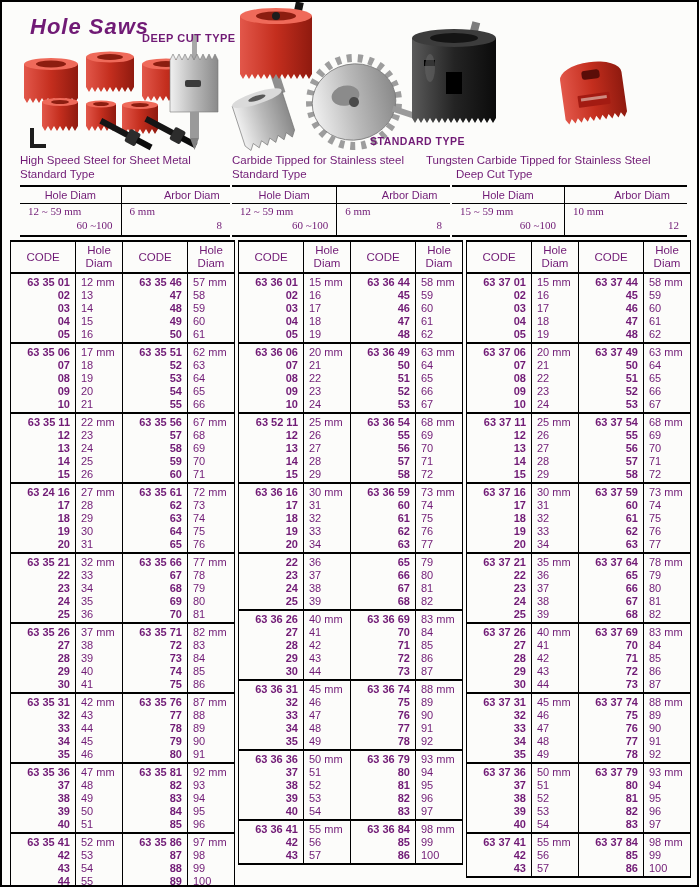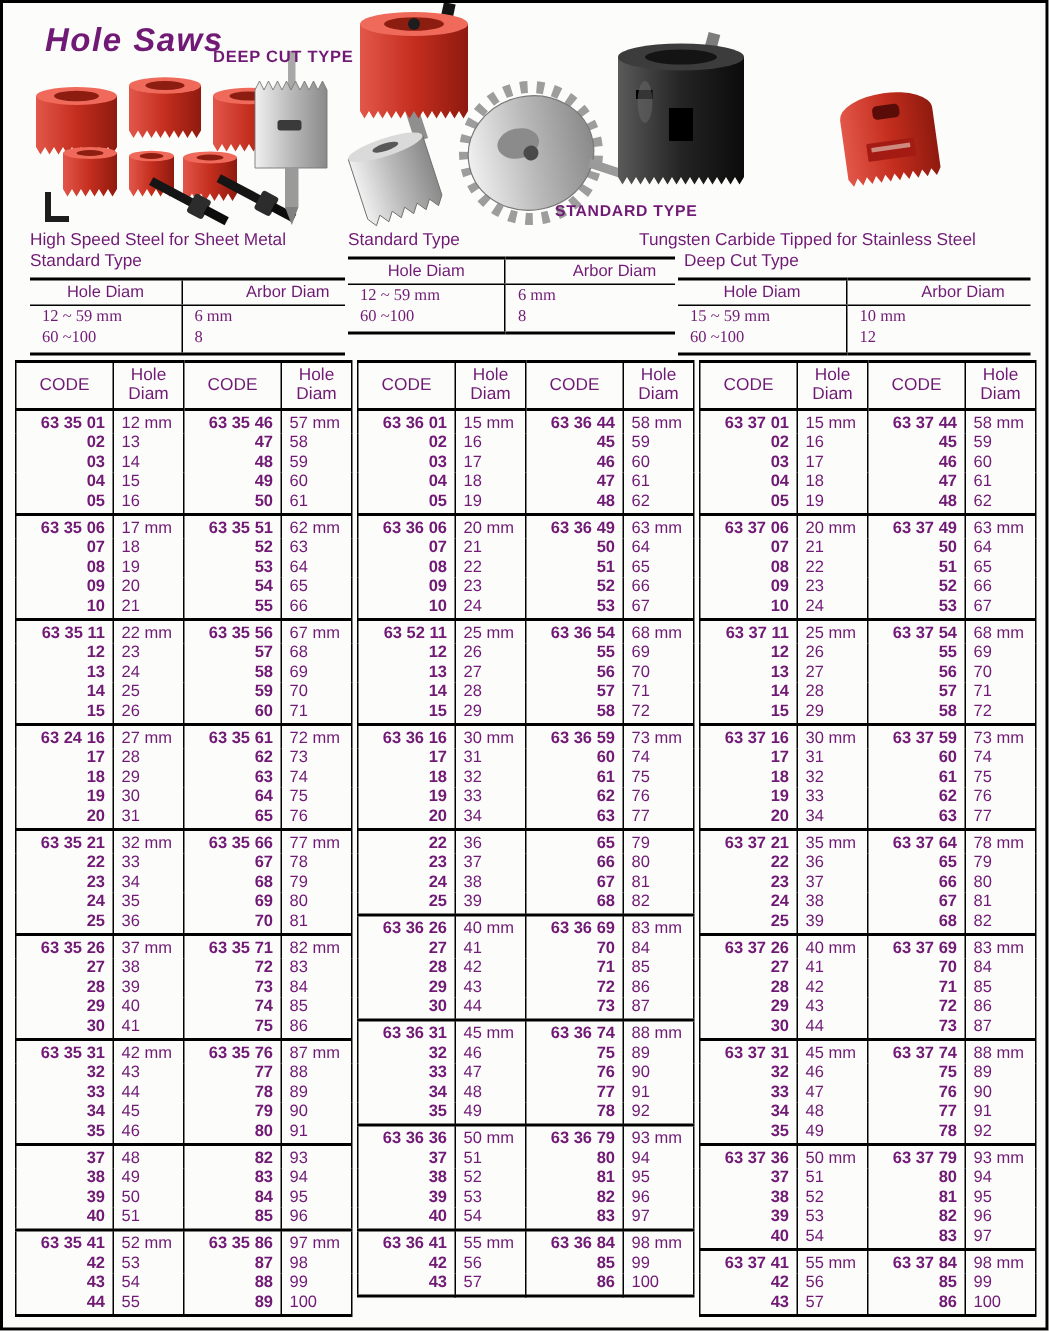--- a/index.html
+++ b/index.html
@@ -21,21 +21,21 @@
   #section-2 { left:424px; width:272px; }
   .sec-title { font-weight:normal; font-size:11.5px; line-height:14px; white-space:nowrap; }
   #section-2 .sec-line2 { margin-left:30px; }
   .spec-table { border-collapse:collapse; font-size:11px; margin-top:4px; }
   #section-2 .spec-table { margin-left:26px; }
   .spec-table th { font-weight:normal; border-top:2px solid #000; border-bottom:1px solid #000; padding:2px 6px; text-align:center; }
   .spec-table th:first-child { width:100px; }
   .spec-table th:last-child { width:78px;padding-left:38px; }
   .spec-table td { padding:1px 8px 0 8px; line-height:13px; white-space:nowrap;font-family:Liberation Serif, serif; }
   .spec-table th + th, .spec-table td + td { border-left:1px solid #000; }
-  .spec-table tr:last-child td { border-bottom:2px solid #000; padding-bottom:3px; }
+  .spec-table tr:last-child td { border-bottom:2px solid #000; padding-bottom:3px;text-align:right; }
 
   .main-tables { position:absolute; left:8px; top:238px; display:flex; gap:3px; }
   .code-table { border-collapse:collapse; font-size:11px; }
   .code-table th {
     font-weight:normal; font-size:11.5px; line-height:13px; text-align:center;
     border-left:1px solid #000; border-right:1px solid #000;
     border-top:2px solid #000; border-bottom:2px solid #000; padding:2px 4px;
   }
   .code-table th.code-h { width:56px; white-space:nowrap; }
   .code-table th.diam-h { width:38px; }
@@ -177,20 +177,21 @@
       </tr>
       <tr>
         <td>60 ~100</td>
         <td>8</td>
       </tr>
     </tbody>
       </table>
   </div>
 
   <div class="section" id="section-1">
+    <div class="sec-title">Carbide Tipped for Stainless steel</div>
     <div class="sec-title sec-line2">Standard Type</div>
     <table class="spec-table">
       <tbody>
           <tr>
         <th>Hole Diam</th>
         <th>Arbor Diam</th>
       </tr>
       <tr>
         <td>12 ~ 59 mm</td>
         <td>6 mm</td>
@@ -454,20 +455,26 @@
             </tr>
             <tr>
               <td class="code-cell">35</td>
               <td class="diam-cell">46</td>
               <td class="code-cell">80</td>
               <td class="diam-cell">91</td>
             </tr>
           </tbody>
           <tbody>
             <tr>
+              <td class="code-cell">63 35 36</td>
+              <td class="diam-cell">47 mm</td>
+              <td class="code-cell">63 35 81</td>
+              <td class="diam-cell">92 mm</td>
+            </tr>
+            <tr>
               <td class="code-cell">37</td>
               <td class="diam-cell">48</td>
               <td class="code-cell">82</td>
               <td class="diam-cell">93</td>
             </tr>
             <tr>
               <td class="code-cell">38</td>
               <td class="diam-cell">49</td>
               <td class="code-cell">83</td>
               <td class="diam-cell">94</td>

